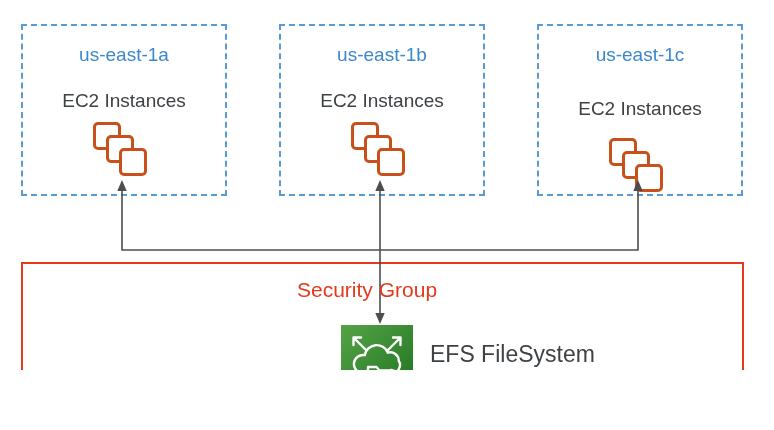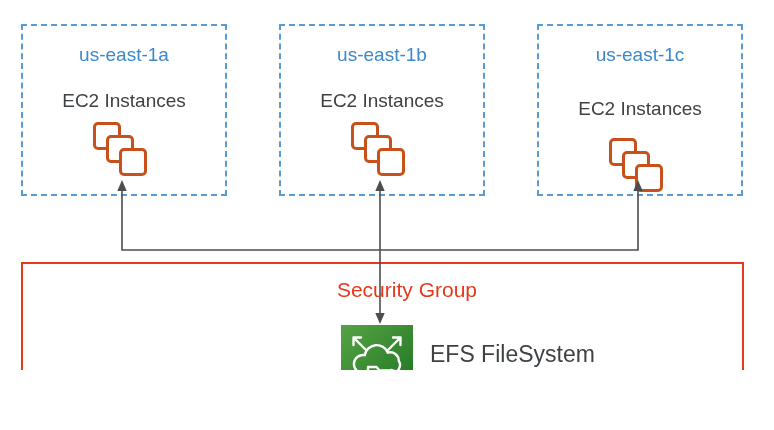--- a/index.html
+++ b/index.html
@@ -28,21 +28,21 @@
   .ec2-icon .sq1{left:0;top:0;}
   .ec2-icon .sq2{left:13px;top:13px;}
   .ec2-icon .sq3{left:26px;top:26px;}
 
   
   .sg-box{
     position:absolute;left:21px;top:262px;width:723px;height:158px;box-sizing:border-box;
     border:2px solid var(--security-red,#E5391B);
   }
   .sg-label{
-    position:absolute;left:297px;top:277px;width:180px;text-align:right;
+    position:absolute;left:297px;top:277px;width:180px;text-align:left;
     font-size:21px;line-height:26px;color:var(--security-red,#E5391B);
   }
 
   
   .connectors{position:absolute;left:0;top:0;width:774px;height:430px;pointer-events:none;}
   .connectors .wire{fill:none;stroke:var(--connector,#4D4D4D);stroke-width:1.6;}
   .connectors .arrowhead{fill:var(--connector,#4D4D4D);stroke:none;}
 
   
   .efs-icon{position:absolute;left:341px;top:325px;width:72px;height:72px;}

